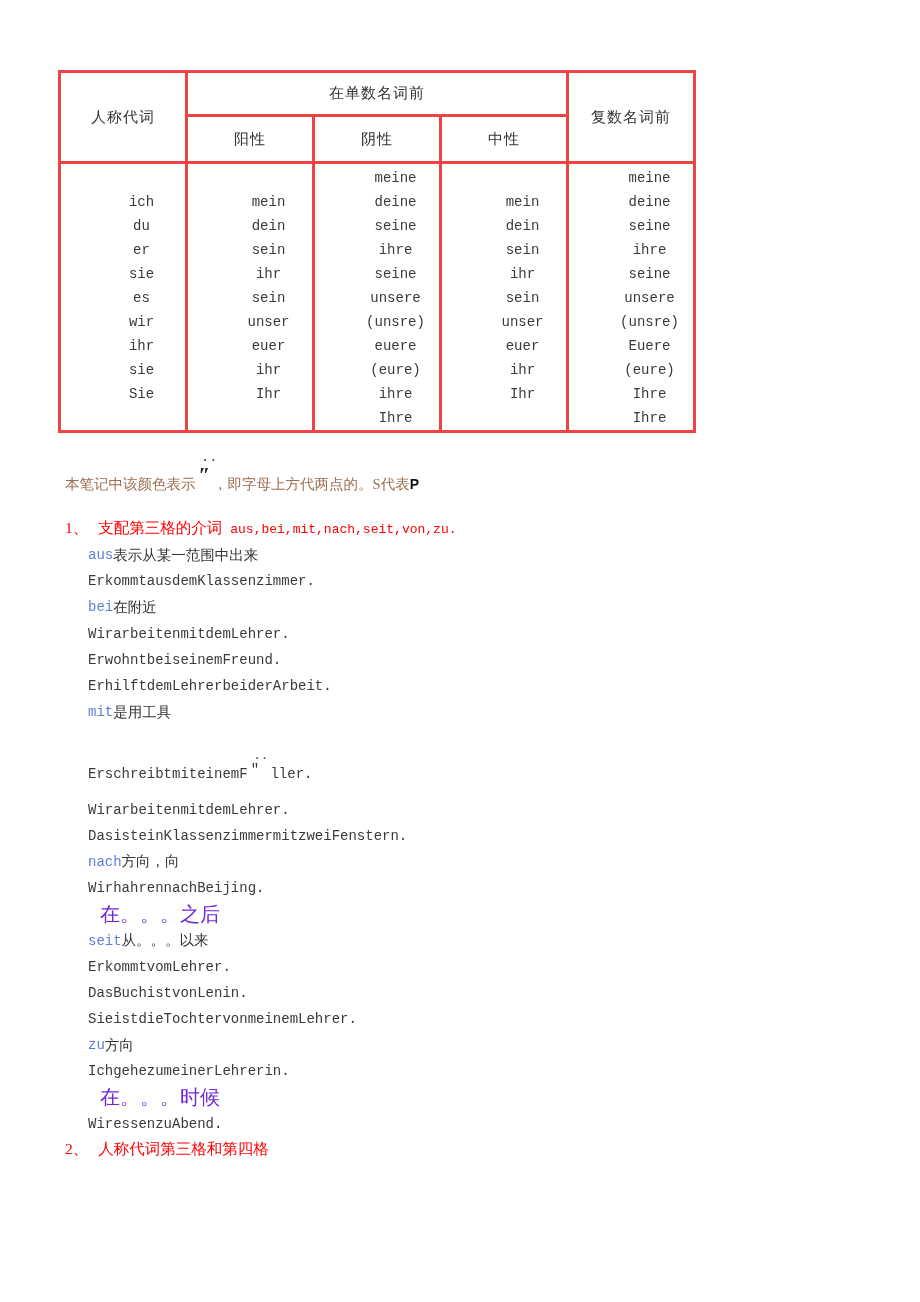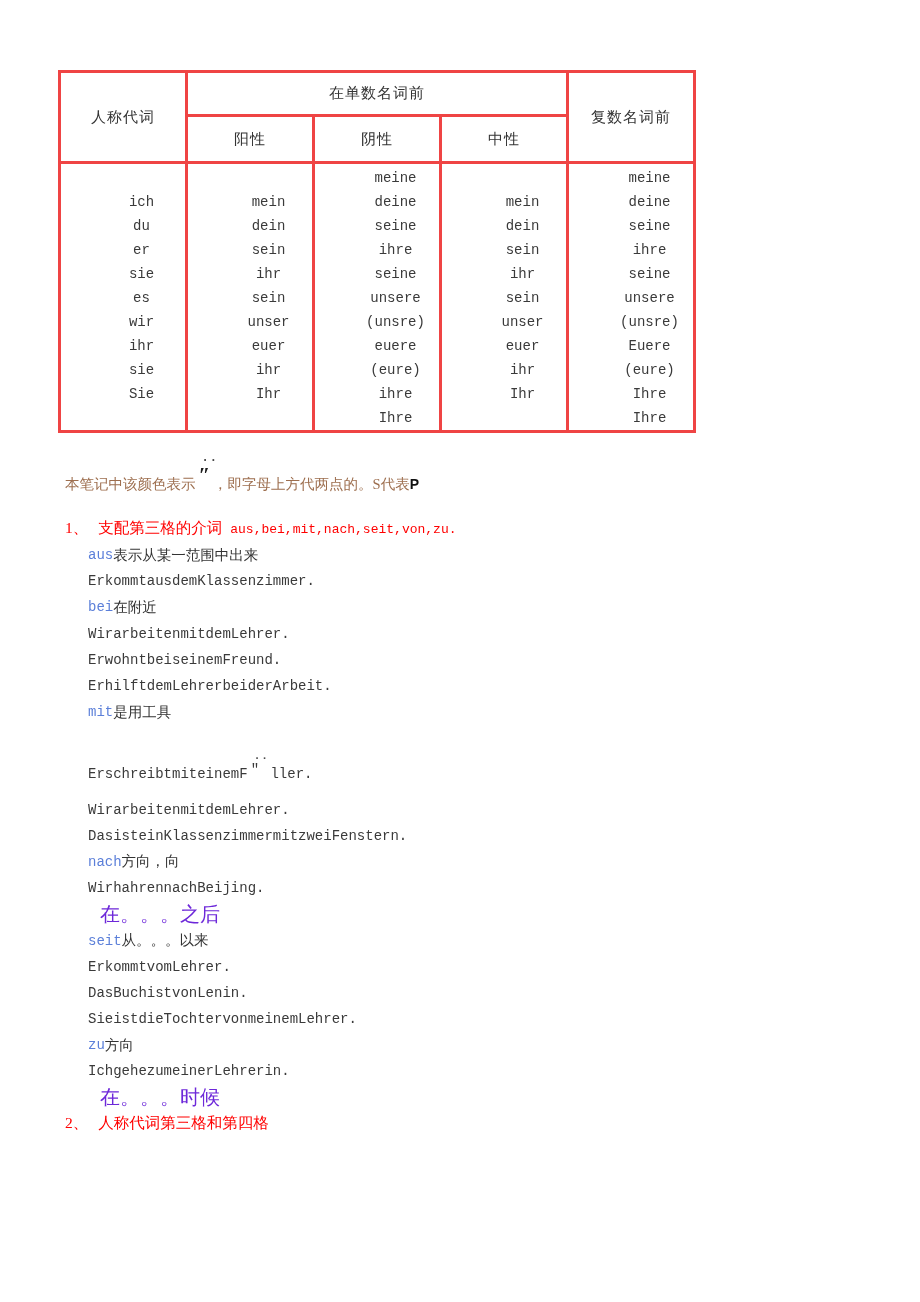--- a/index.html
+++ b/index.html
@@ -184,17 +184,18 @@
       <div class="line lead"><span class="word">nach</span><span>方向，向</span></div>
       <div class="line de">WirhahrennachBeijing.</div>
       <div class="line zh">在。。。之后</div>
       <div class="line lead"><span class="word">seit</span><span>从。。。以来</span></div>
       <div class="line de">ErkommtvomLehrer.</div>
       <div class="line de">DasBuchistvonLenin.</div>
       <div class="line de">SieistdieTochtervonmeinemLehrer.</div>
       <div class="line lead"><span class="word">zu</span><span>方向</span></div>
       <div class="line de">IchgehezumeinerLehrerin.</div>
       <div class="line zh">在。。。时候</div>
+      <div class="line de">WiressenzuAbend.</div>
     </div>
 
   <div class="h-red h2-red"><span class="h-num">2、</span><span>人称代词第三格和第四格</span></div>
 
 </div>
 
 </body></html>

